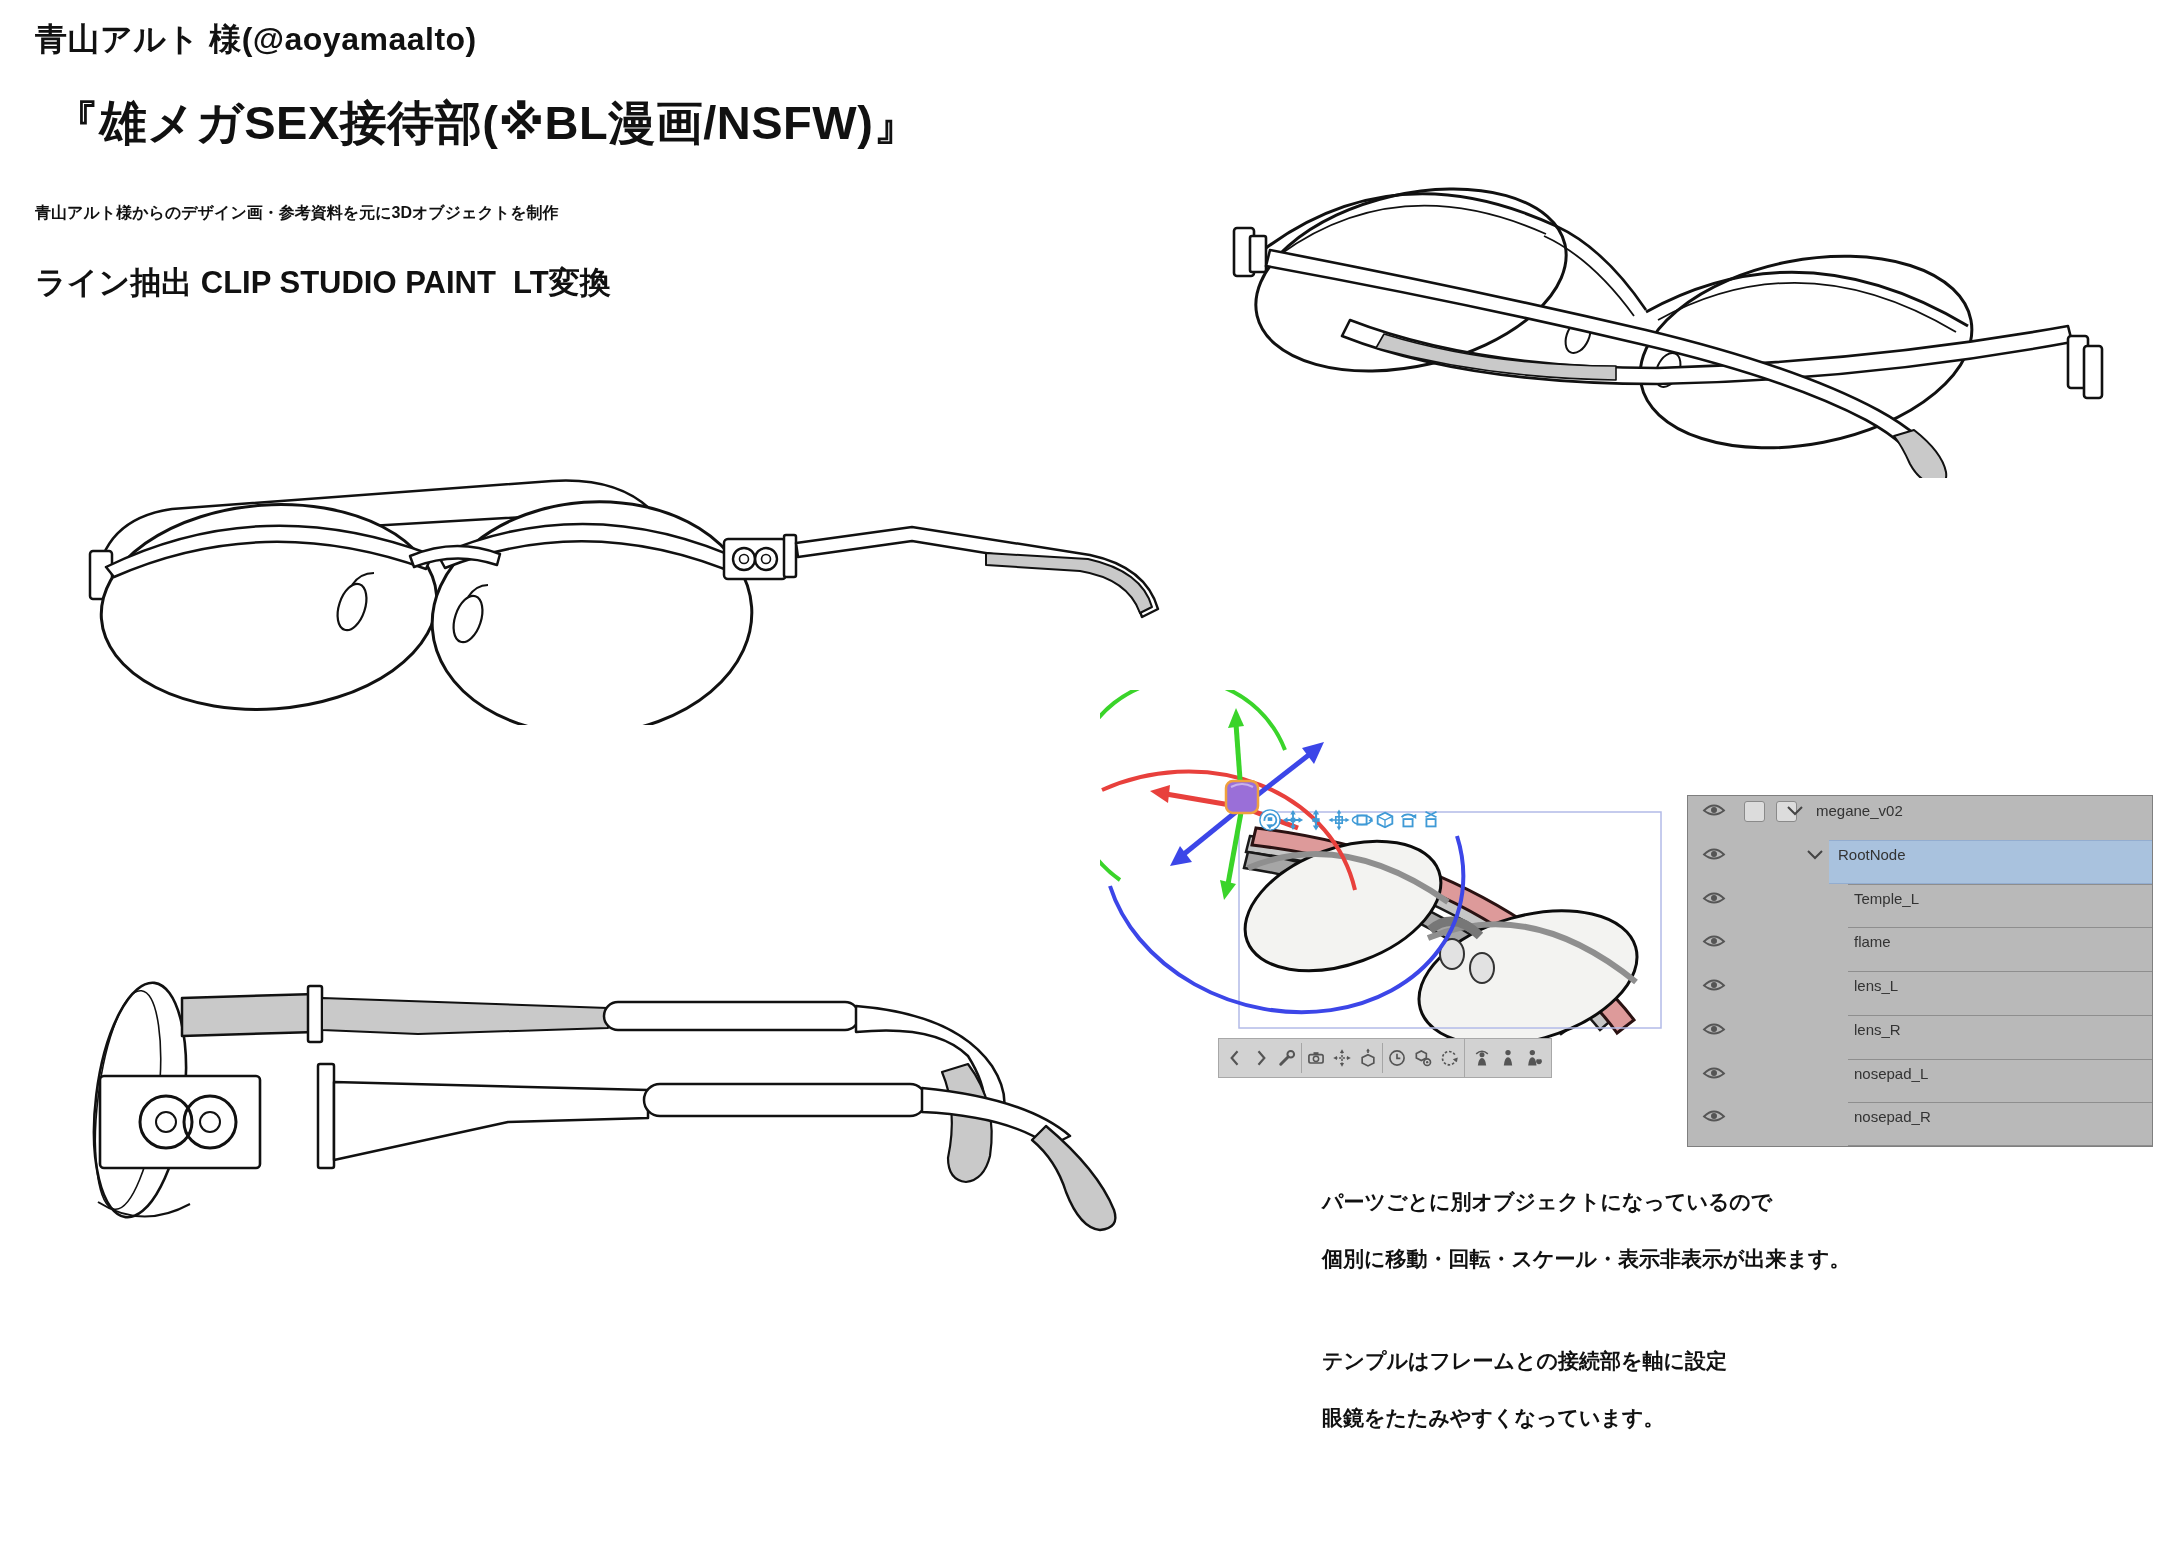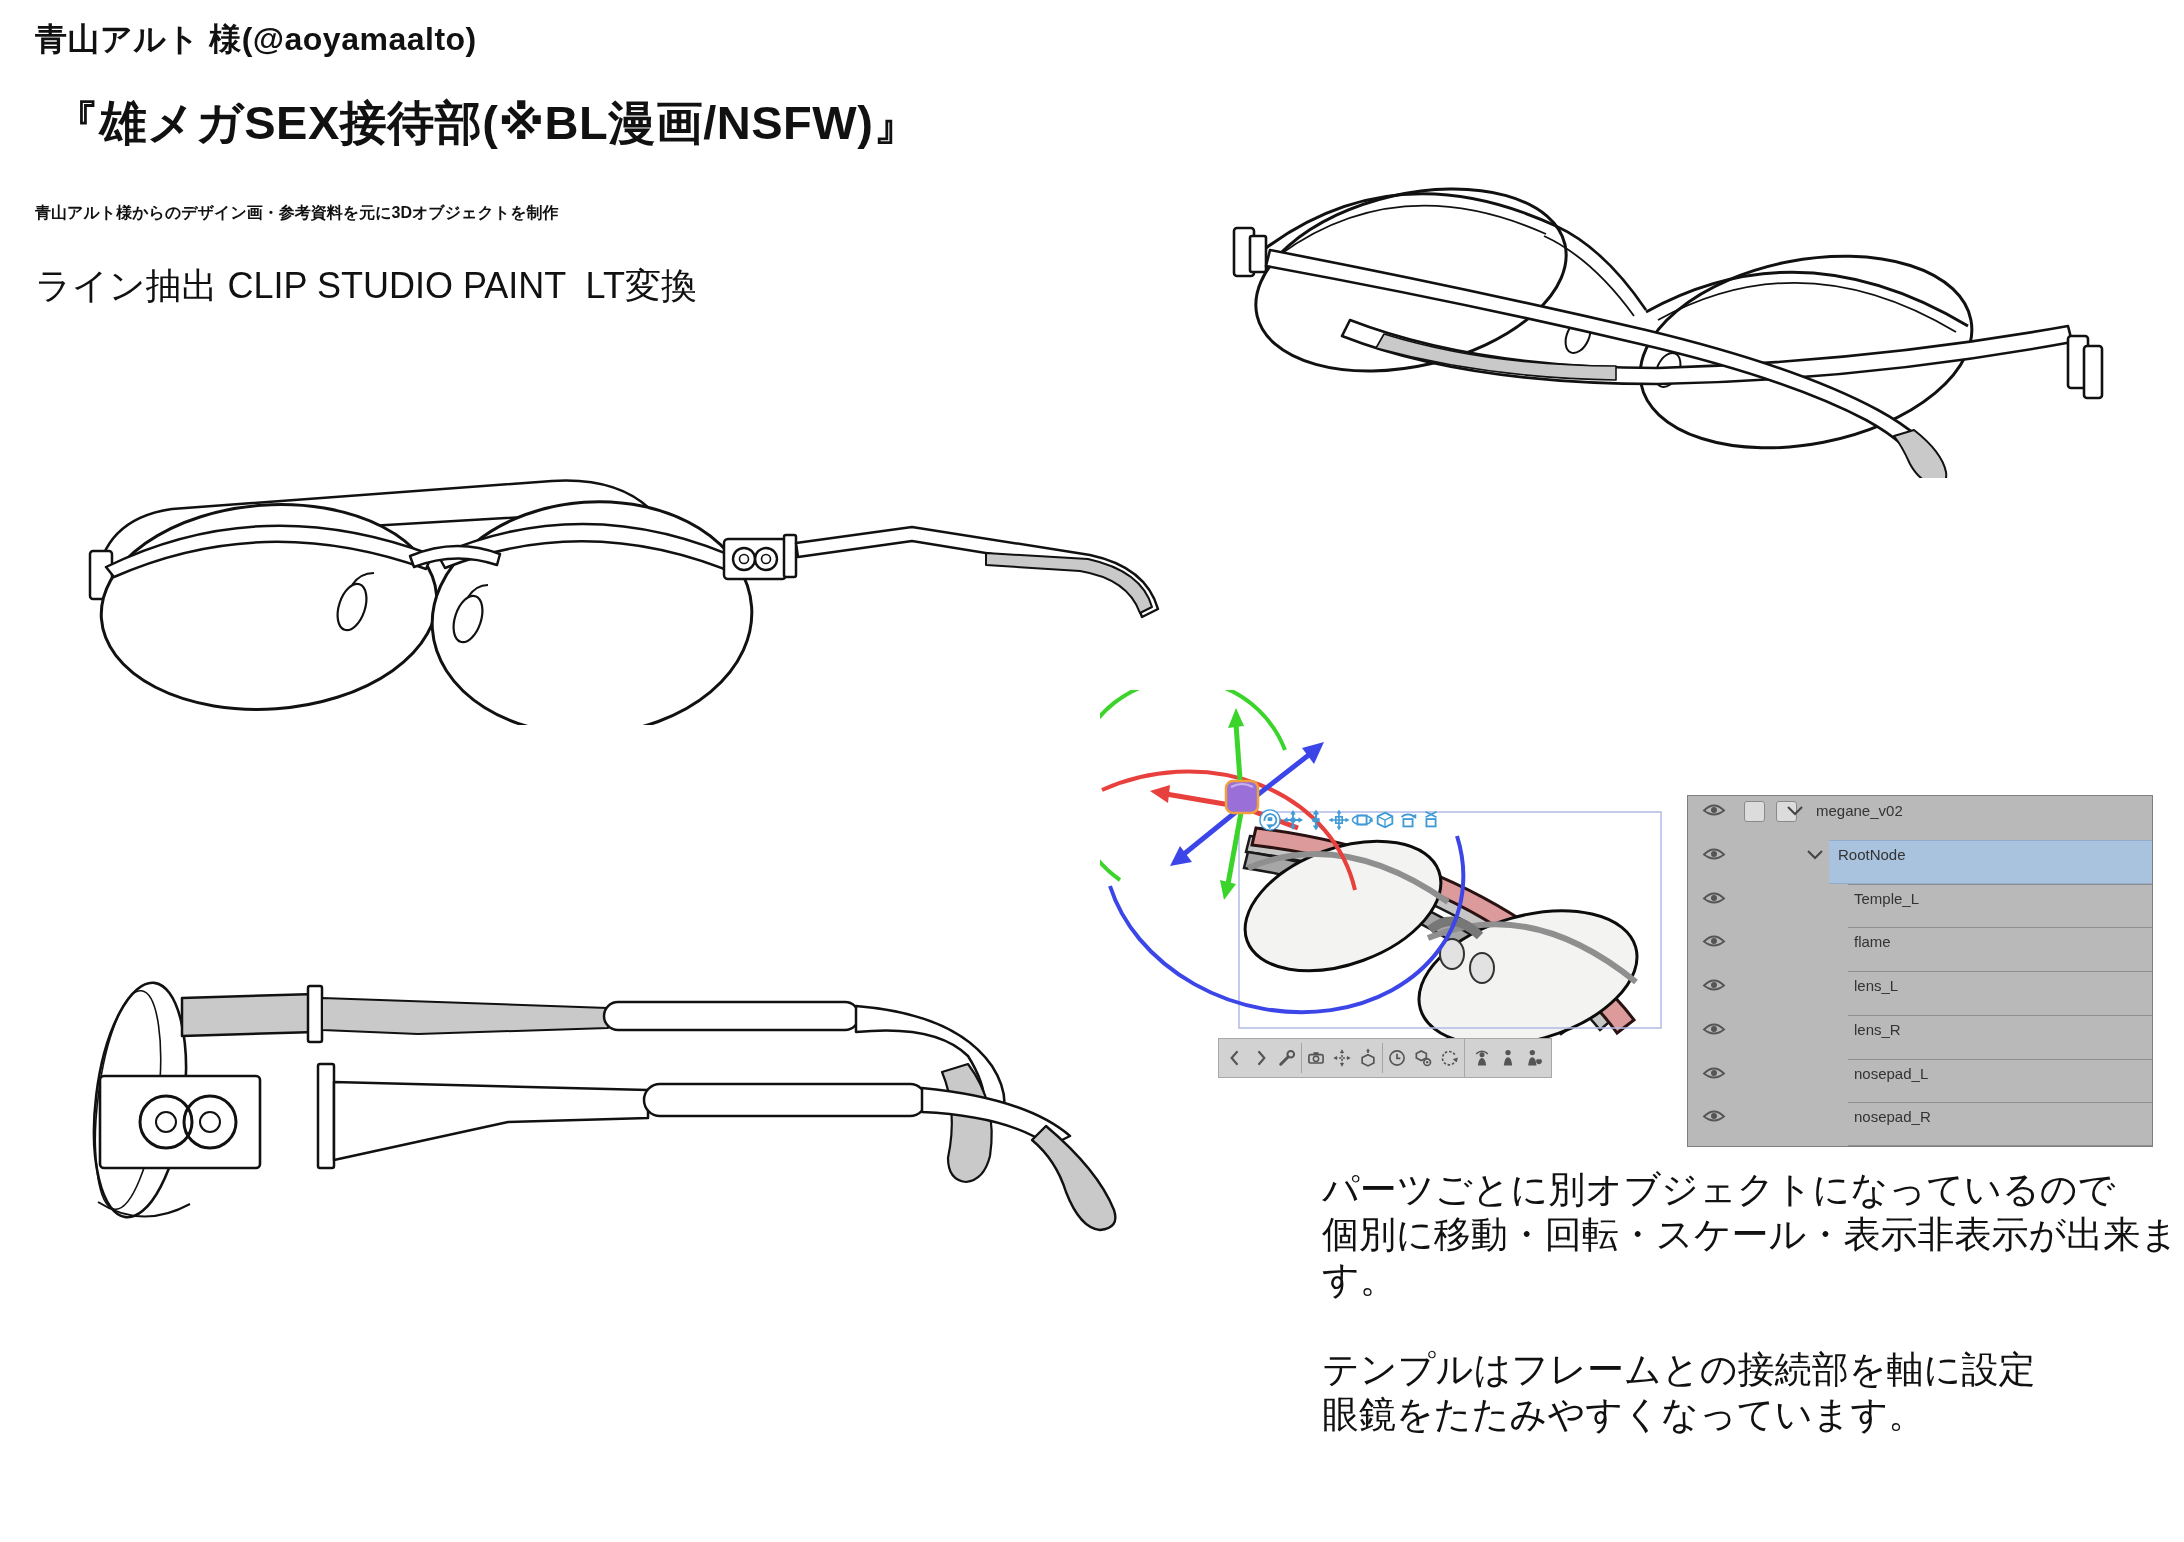--- a/index.html
+++ b/index.html
@@ -3,22 +3,22 @@
 <meta charset="utf-8">
 <style>
   html,body{margin:0;padding:0;background:#fff;}
   #canvas{position:relative;width:2184px;height:1542px;background:#fff;overflow:hidden;
           font-family:"Liberation Sans","DejaVu Sans",sans-serif;color:#111;}
   .abs{position:absolute;}
   .pre{white-space:pre-wrap;}
   .h1{font-size:32px;font-weight:700;letter-spacing:0.5px;}
   .h2{font-size:47px;font-weight:700;letter-spacing:0.5px;}
   .sub{font-size:16px;font-weight:700;}
-  .sub2{font-size:36px;font-weight:400;}
-  .note{font-size:37px;line-height:45px;font-weight:400;}
+  .sub2{font-size:31px;font-weight:700;}
+  .note{font-size:21px;line-height:45px;font-weight:700;margin-top:12px;}
 
   
   #layer-panel{left:1687px;top:795px;width:466px;height:352px;background:#b9b9b9;
                border:1px solid #7f7f7f;box-sizing:border-box;display:flex;flex-direction:column;
                font-size:15px;color:#333;}
   .prow{position:relative;flex:1;}
   .prow.child::before{content:"";position:absolute;left:160px;right:0;top:0;border-top:1px solid #8e8e8e;}
   .prow.last::after{content:"";position:absolute;left:160px;right:0;bottom:0;border-bottom:1px solid #8e8e8e;}
   .eye{position:absolute;left:14px;top:6px;width:24px;height:17px;}
   .cbx{position:absolute;top:5px;width:19px;height:19px;background:#dcdcdc;border:1px solid #8a8a8a;border-radius:3px;}

